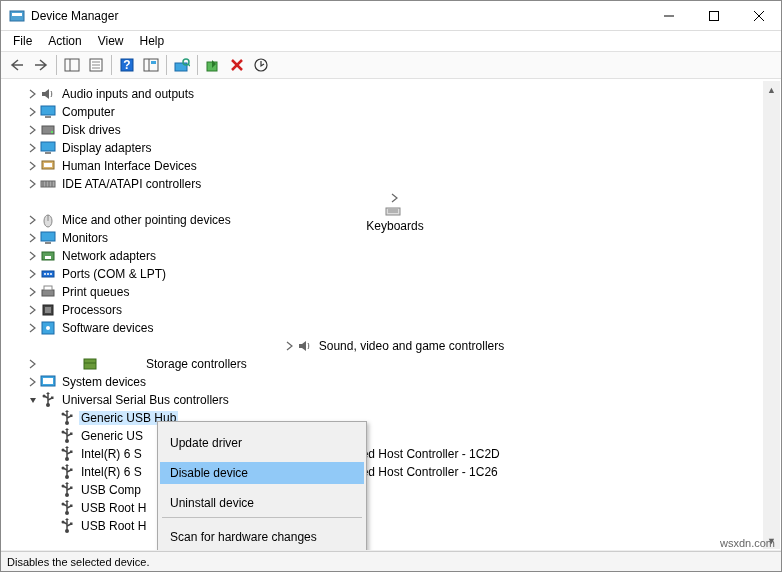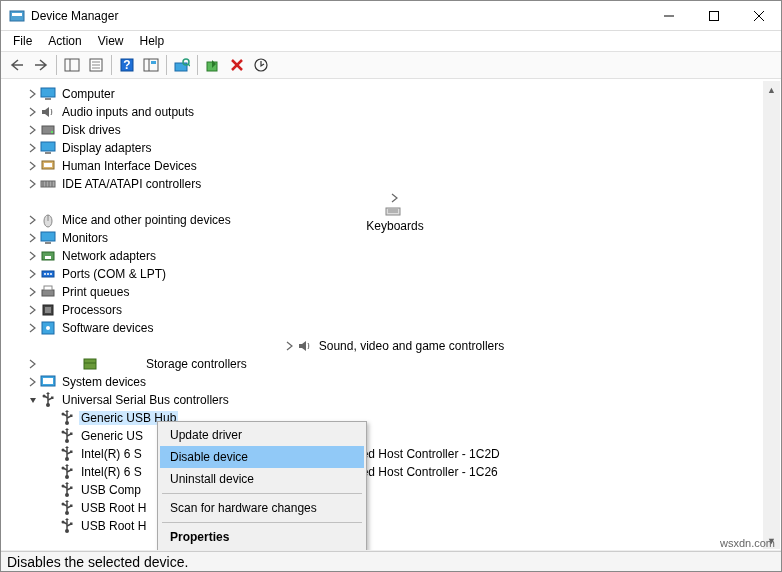--- a/index.html
+++ b/index.html
@@ -29,28 +29,28 @@
 .scrollbar .arrow.down { bottom: 0; }
 
 .node { display: flex; align-items: center; height: 18px; white-space: nowrap; }
 .node .expand { width: 12px; height: 12px; margin-right: 1px; display: flex; align-items: center; justify-content: center; font-size: 10px; color: #666; font-family: monospace; }
 .node .ico { width: 16px; height: 16px; margin-right: 4px; display: inline-block; }
 .node .lab { padding: 0 2px; }
 .node.selected .lab { background: #cde8ff; }
 
 
 .ctxmenu { position: absolute; left: 156px; top: 420px; width: 210px; background: #f0f0f0; border: 1px solid #aaa; box-shadow: 2px 2px 4px rgba(0,0,0,0.25); padding: 2px; }
-.ctxmenu .item { height: 22px; display: flex; align-items: center; padding-left: 10px; cursor: default; }
+.ctxmenu .item { height: 22px; display: flex; align-items: center; padding-left: 10px; cursor: default; margin-top: 8px; }
 .ctxmenu .item.hover { background: #91c9f7; }
 .ctxmenu .divider { height: 1px; background: #c0c0c0; margin: 3px 2px; }
 .ctxmenu .item.bold { font-weight: bold; }
 
 
 .statusbar { position: absolute; bottom: 0; left: 0; right: 0; height: 20px; border-top: 1px solid #ccc; display: flex; align-items: center; padding: 0 6px; background: #f5f5f5; }
-.statusbar .status-text { flex: 1; font-size: 14px; }
+.statusbar .status-text { flex: 1; font-size: 11px; }
 .sep-bar { position: absolute; bottom: 20px; left: 0; right: 0; height: 1px; border-top:1px solid #eee; }
 
 .watermark { position: absolute; right: 6px; bottom: 22px; font-size: 11px; color: #666; }
 
 
 svg { display: block; }
 </style>
 </head>
 <body>
 
@@ -159,39 +159,39 @@
 <div class="tree-wrap">
   <div class="tree" id="tree">
       <div class="node" style="padding-left: 19px;">
         <span class="expand">
           <svg width="10" height="10">
             <path d="M2 1 L7 5 L2 9" fill="none" stroke="#666" stroke-width="1.2"></path>
           </svg>
         </span>
         <span class="ico">
           <svg width="16" height="16">
+            <path d="M2 6h3l4-3v10l-4-3H2z" fill="#666"></path>
+            <path d="M11 5c1 1 1 5 0 6" fill="none" stroke="#666"></path>
+          </svg>
+        </span>
+        <span class="lab">Audio inputs and outputs</span>
+      </div>
+      <div class="node" style="padding-left: 19px;">
+        <span class="expand">
+          <svg width="10" height="10">
+            <path d="M2 1 L7 5 L2 9" fill="none" stroke="#666" stroke-width="1.2"></path>
+          </svg>
+        </span>
+        <span class="ico">
+          <svg width="16" height="16">
             <rect x="1" y="2" width="14" height="9" fill="#3ea5e0" stroke="#1a6aa8"></rect>
             <rect x="5" y="12" width="6" height="2" fill="#888"></rect>
           </svg>
         </span>
         <span class="lab">Computer</span>
-      </div>
-      <div class="node" style="padding-left: 19px;">
-        <span class="expand">
-          <svg width="10" height="10">
-            <path d="M2 1 L7 5 L2 9" fill="none" stroke="#666" stroke-width="1.2"></path>
-          </svg>
-        </span>
-        <span class="ico">
-          <svg width="16" height="16">
-            <path d="M2 6h3l4-3v10l-4-3H2z" fill="#666"></path>
-            <path d="M11 5c1 1 1 5 0 6" fill="none" stroke="#666"></path>
-          </svg>
-        </span>
-        <span class="lab">Audio inputs and outputs</span>
       </div>
       <div class="node" style="padding-left: 19px;">
         <span class="expand">
           <svg width="10" height="10">
             <path d="M2 1 L7 5 L2 9" fill="none" stroke="#666" stroke-width="1.2"></path>
           </svg>
         </span>
         <span class="ico">
           <svg width="16" height="16">
             <rect x="2" y="4" width="12" height="8" fill="#888" stroke="#555"></rect>

